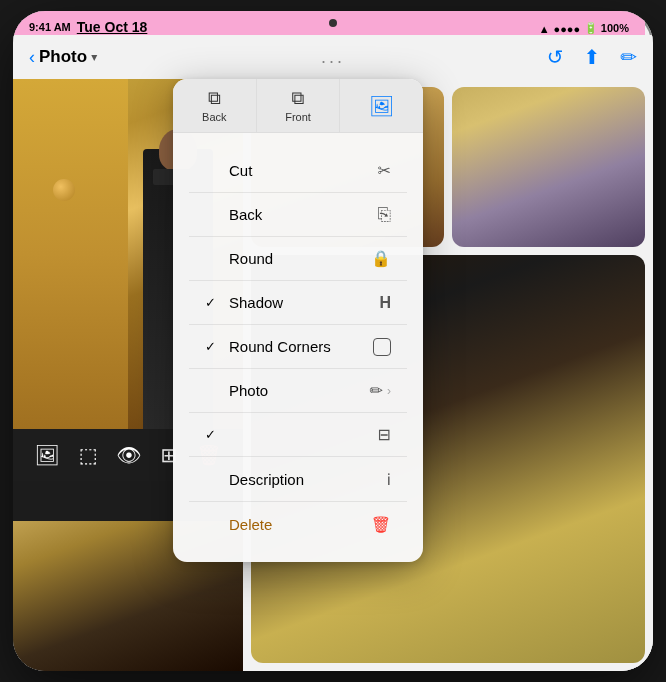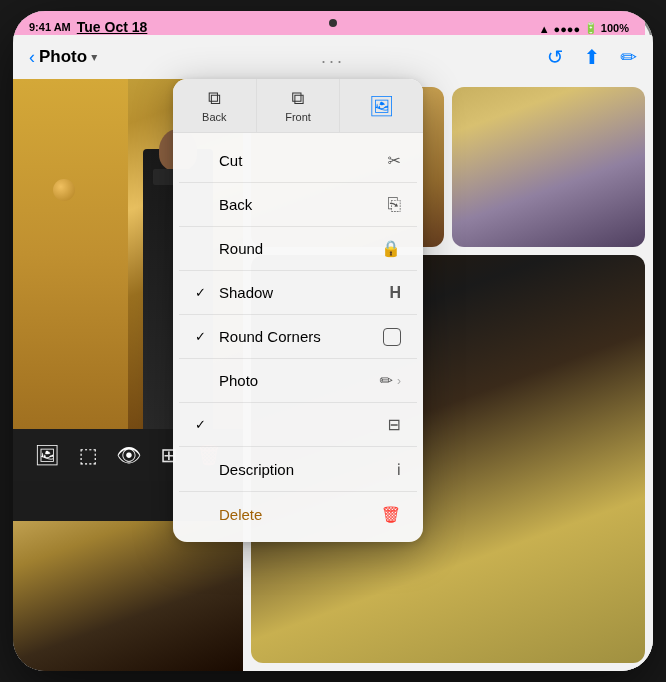--- a/index.html
+++ b/index.html
@@ -215,21 +215,21 @@
       font-size: 11px;
       color: #333;
       cursor: pointer;
       border-right: 1px solid #ddd;
     }
 
     .menu-tab:last-child { border-right: none; }
     .menu-tab .tab-icon { font-size: 18px; }
     .menu-tab.active { color: #007aff; }
 
-    .menu-items { padding: 6px; }
+    .menu-items { padding: 16px; }
 
     .menu-item {
       display: flex;
       align-items: center;
       justify-content: space-between;
       padding: 11px 16px;
       border-bottom: 1px solid rgba(0,0,0,0.08);
       cursor: pointer;
       min-height: 44px;
     }

